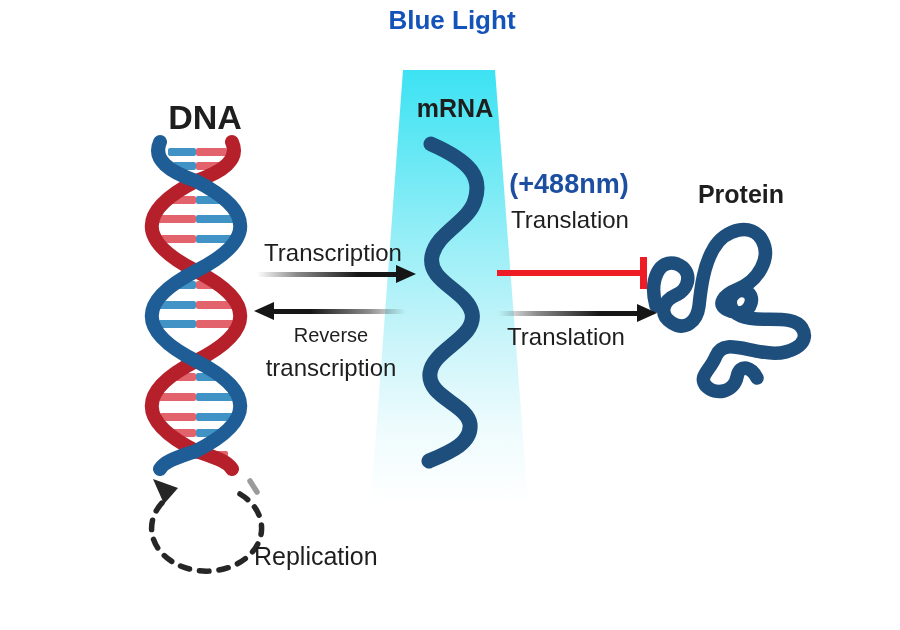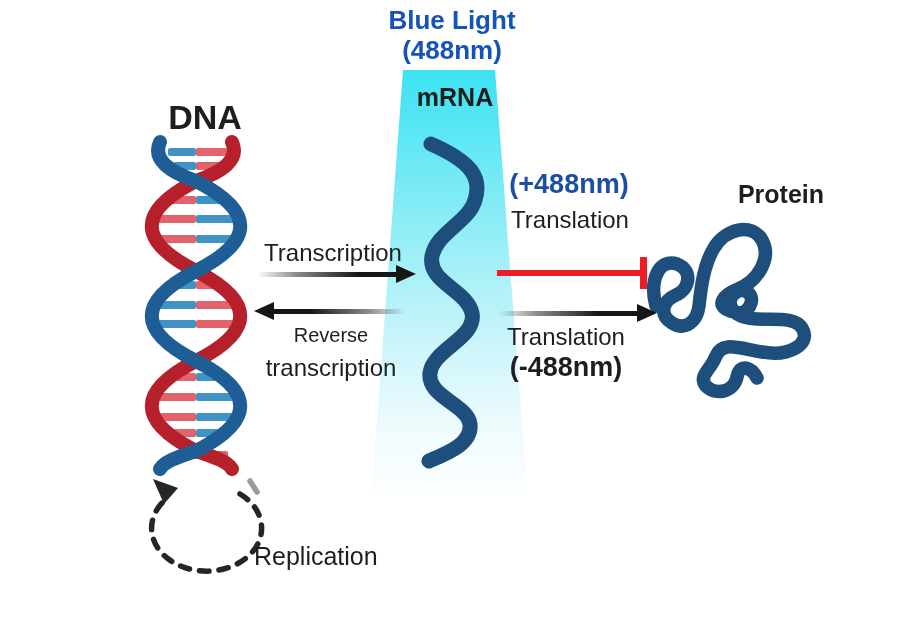--- a/index.html
+++ b/index.html
@@ -129,31 +129,29 @@
   <div class="shaft l" style="left:273px;top:309px;width:133px;"></div>
   <div class="head l" style="left:254px;top:302px;"></div>
 
   <div class="inhib" style="left:497px;top:270px;width:144px;height:6px;"></div>
   <div class="inhib" style="left:640px;top:257px;width:7px;height:32px;"></div>
 
   <div class="shaft r" style="left:498px;top:311px;width:140px;"></div>
   <div class="head r" style="left:637px;top:304px;"></div>
 
   <div class="lbl ctr b title-blue txt" style="left:452px;top:7px;font-size:26px;">Blue Light</div>
-  <div class="lbl ctr b title-blue txt" style="left:452px;top:37px;font-size:26px;">(488nm)</div>
 
   <div class="lbl ctr b txt" style="left:205px;top:100px;font-size:34px;">DNA</div>
-  <div class="lbl ctr b txt" style="left:455px;top:84px;font-size:25px;">mRNA</div>
-  <div class="lbl ctr b txt" style="left:741px;top:181px;font-size:25px;margin-left:40px;">Protein</div>
+  <div class="lbl ctr b txt" style="left:455px;top:95px;font-size:25px;">mRNA</div>
+  <div class="lbl ctr b txt" style="left:741px;top:181px;font-size:25px;">Protein</div>
 
   <div class="lbl ctr txt" style="left:333px;top:240px;font-size:24px;">Transcription</div>
   <div class="lbl ctr txt" style="left:331px;top:325px;font-size:20px;">Reverse</div>
   <div class="lbl ctr txt" style="left:331px;top:355px;font-size:24px;">transcription</div>
 
   <div class="lbl ctr b cond-blue txt" style="left:569px;top:170px;font-size:27px;">(+488nm)</div>
   <div class="lbl ctr txt" style="left:570px;top:207px;font-size:24px;">Translation</div>
 
   <div class="lbl ctr txt" style="left:566px;top:324px;font-size:24px;">Translation</div>
-  <div class="lbl ctr b txt" style="left:566px;top:353px;font-size:27px;">(-488nm)</div>
 
   <div class="lbl txt" style="left:254px;top:543px;font-size:25px;">Replication</div>
 
 </div>
 
 </body></html>

